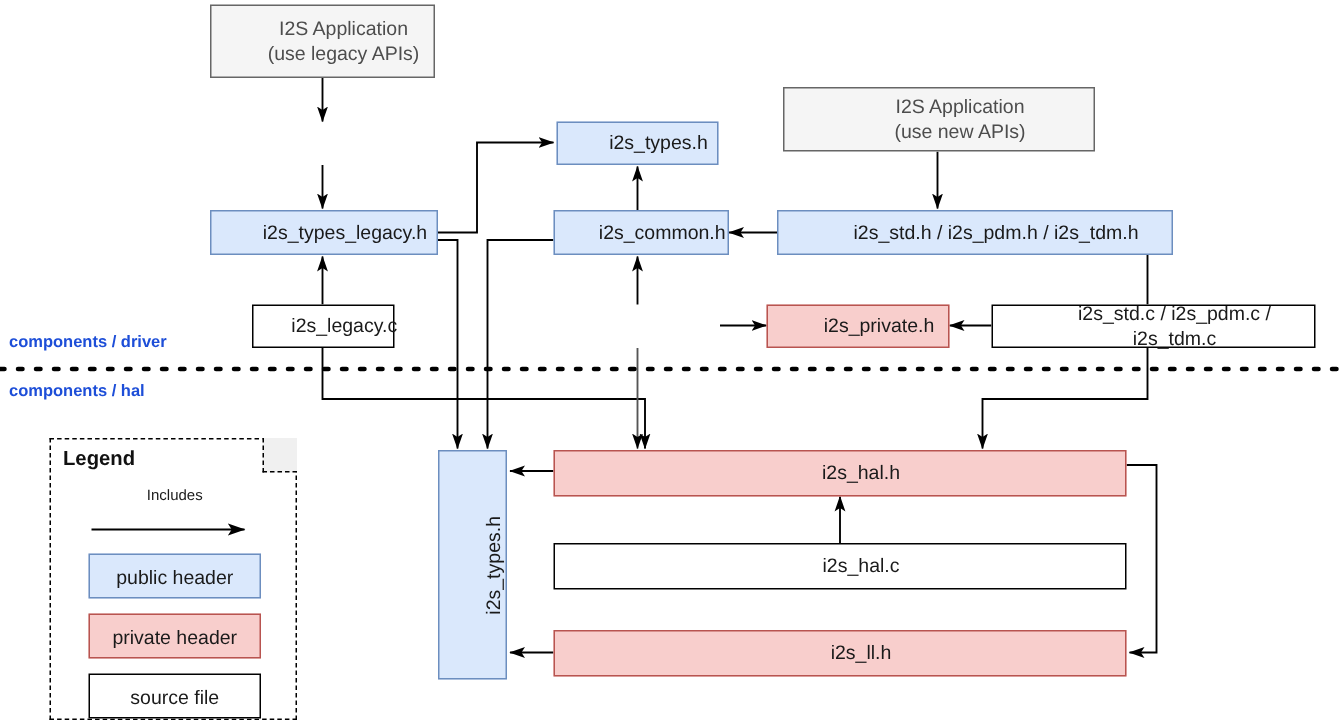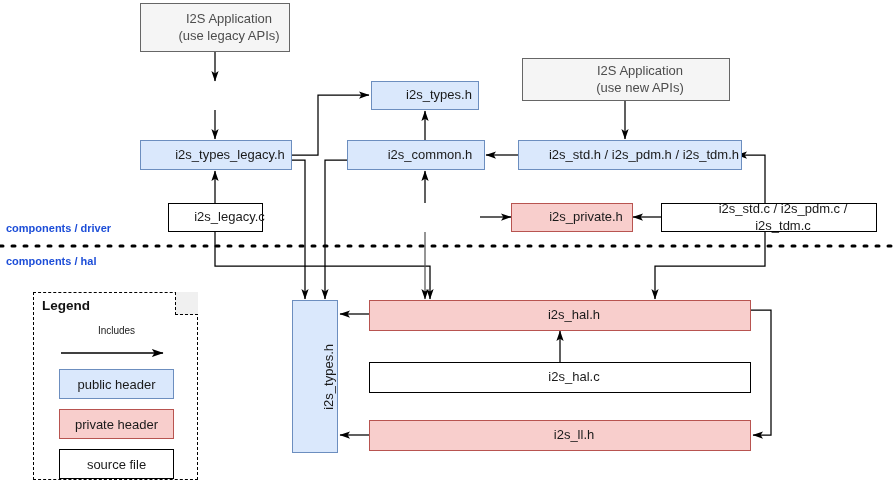--- a/index.html
+++ b/index.html
@@ -86,27 +86,27 @@
   <div class="node n-app" style="left:140px;top:3px;width:150px;height:49px;white-space:pre-line;">I2S Application
 (use legacy APIs)</div>
 
 
   <div class="node n-public" style="left:140px;top:140px;width:152px;height:30px;">i2s_types_legacy.h</div>
 
   <div class="node n-source" style="left:168px;top:203px;width:95px;height:29px;">i2s_legacy.c</div>
 
   <div class="node n-public" style="left:371px;top:81px;width:108px;height:29px;">i2s_types.h</div>
 
-  <div class="node n-public" style="left:347px;top:140px;width:138px;height:30px;">i2s_common.h</div>
+  <div class="node n-public" style="left:369px;top:140px;width:117px;height:30px;">i2s_common.h</div>
 
 
   <div class="node n-app" style="left:522px;top:58px;width:208px;height:43px;white-space:pre-line;">I2S Application
 (use new APIs)</div>
 
-  <div class="node n-public" style="left:518px;top:140px;width:224px;height:30px;">i2s_std.h / i2s_pdm.h / i2s_tdm.h</div>
+  <div class="node n-public" style="left:518px;top:140px;width:264px;height:30px;">i2s_std.h / i2s_pdm.h / i2s_tdm.h</div>
 
   <div class="node n-private" style="left:511px;top:203px;width:122px;height:29px;">i2s_private.h</div>
 
   <div class="node n-source" style="left:661px;top:203px;width:216px;height:29px;">i2s_std.c / i2s_pdm.c / i2s_tdm.c</div>
 
   <div class="node n-public" style="left:292px;top:300px;width:46px;height:153px;">
     <span class="vertical-label">i2s_types.h</span>
   </div>
 
   <div class="node n-private" style="left:369px;top:300px;width:382px;height:31px;">i2s_hal.h</div>

